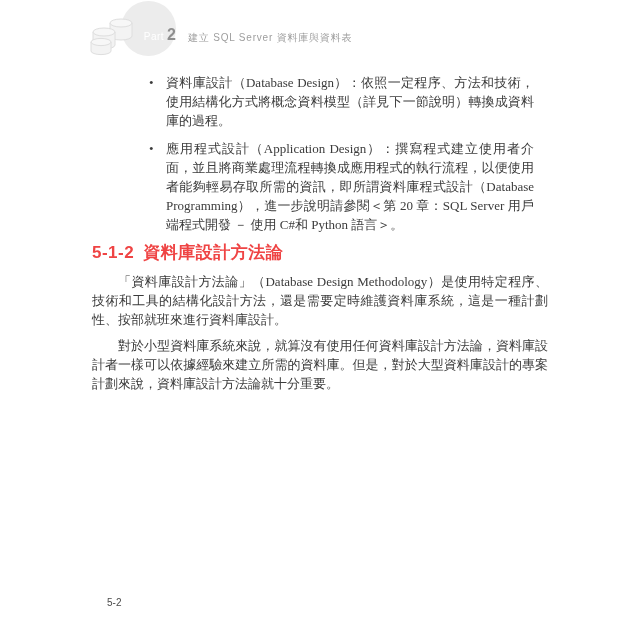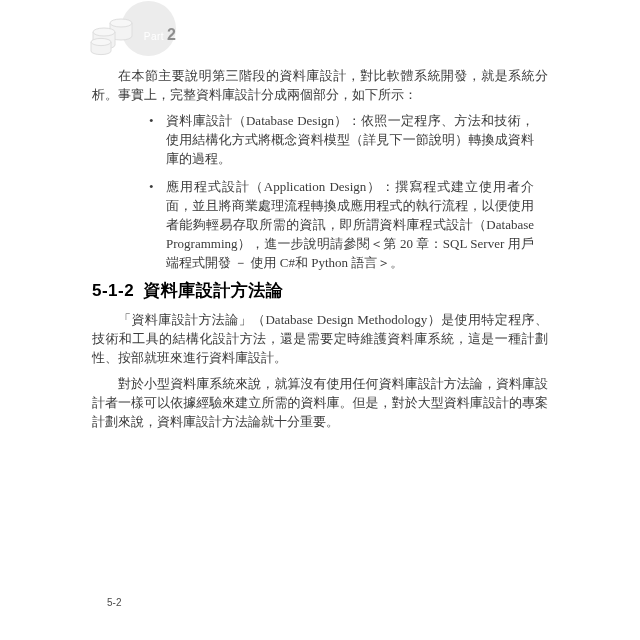--- a/index.html
+++ b/index.html
@@ -91,21 +91,21 @@
     position: absolute;
     left: 0;
     top: 0;
     color: #3b3b3b;
   }
   .section-heading {
     margin: 3px 0 10px 0;
     font-family: "Liberation Sans", sans-serif;
     font-size: 17px;
     font-weight: 700;
-    color: #000000;
+    color: #ef4444;
     letter-spacing: 0.5px;
     text-indent: 0;
   }
   .section-heading .sec-num {
     margin-right: 9px;
   }
 
   
   .page-number {
     position: absolute;
@@ -136,26 +136,26 @@
 
         <path d="M4 19 v13 a11 4 0 0 0 22 0 v-13"></path>
         <ellipse cx="15" cy="19" rx="11" ry="4" fill="#f7f7f7"></ellipse>
 
         <path d="M2 29 v9 a10 3.6 0 0 0 20 0 v-9"></path>
         <ellipse cx="12" cy="29" rx="10" ry="3.6" fill="#f7f7f7"></ellipse>
       </g>
     </svg>
   </span>
 
+  <div class="chapter-title">建立 SQL Server 資料庫與資料表</div>
 
   <div class="content">
 
 
 
-    <p class="para">在本節主要說明第三階段的資料庫設計，對比軟體系統開發，就是系統分析。事實上，完整資料庫設計分成兩個部分，如下所示：</p>
 
     <ul class="bullets">
       <li>
         <span class="bullet-dot">•</span>
         <span>資料庫設計（Database Design）：依照一定程序、方法和技術，使用結構化方式將概念資料模型（詳見下一節說明）轉換成資料庫的過程。</span>
       </li>
       <li>
         <span class="bullet-dot">•</span>
         <span>應用程式設計（Application Design）：撰寫程式建立使用者介面，並且將商業處理流程轉換成應用程式的執行流程，以便使用者能夠輕易存取所需的資訊，即所謂資料庫程式設計（Database Programming），進一步說明請參閱＜第 20 章：SQL Server 用戶端程式開發 － 使用 C#和 Python 語言＞。</span>
       </li>

